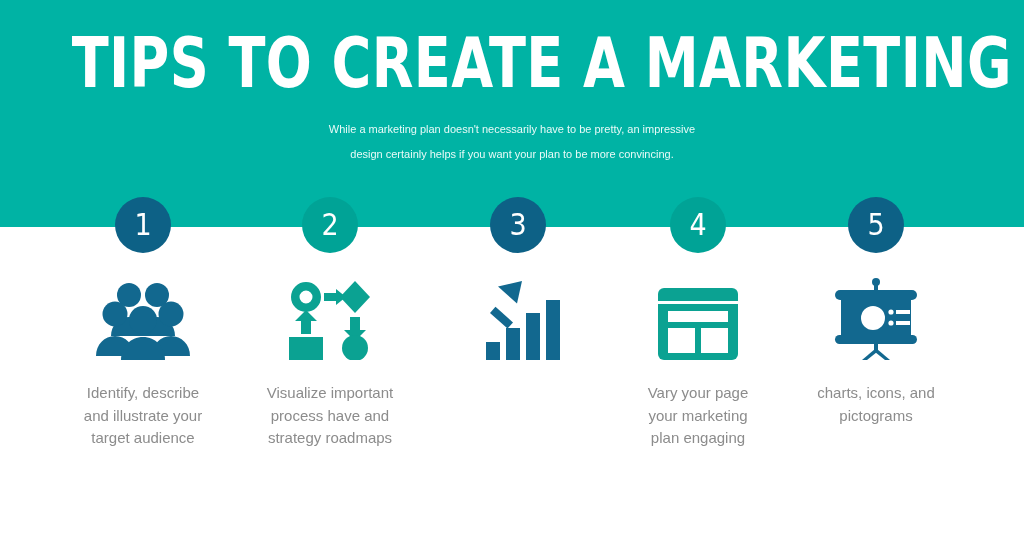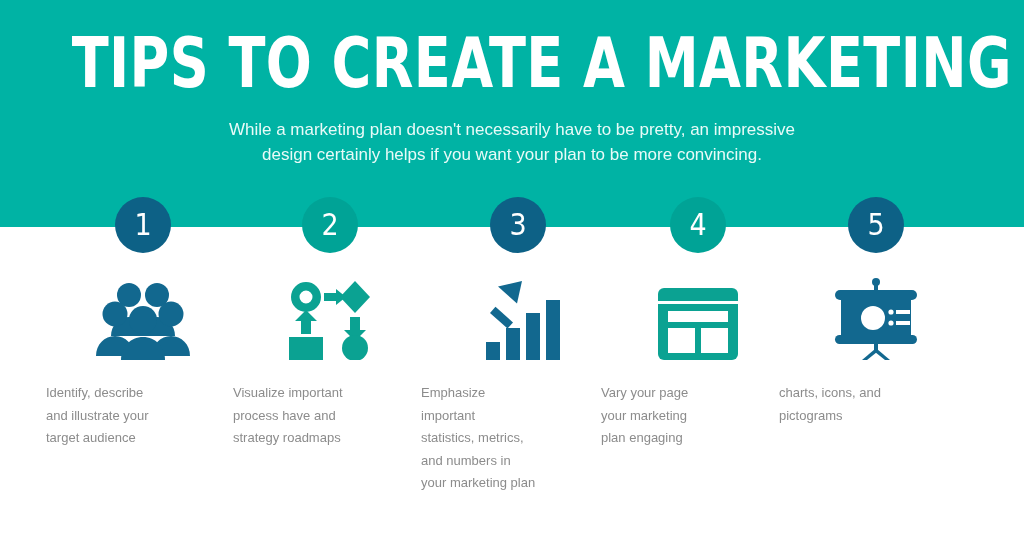--- a/index.html
+++ b/index.html
@@ -48,21 +48,21 @@
     white-space: nowrap;
   }
 
   .hero-subtitle {
     position: absolute;
     left: 162px;
     top: 117px;
     width: 700px;
     text-align: center;
     color: #e8fbf8;
-    font-size: 17px;
+    font-size: 11px;
     line-height: 25px;
     font-weight: 400;
   }
   .hero-subtitle span { display: block; }
 
   
   .columns {
     position: absolute;
     left: 0;
     top: 0;
@@ -114,23 +114,23 @@
     justify-content: center;
   }
   .icon-slot svg { display: block; }
 
   
   .caption {
     position: absolute;
     top: 382px;
     left: -2px;
     width: 194px;
-    text-align: left;
+    text-align: center;
     color: #8c8c8c;
-    font-size: 13px;
+    font-size: 15px;
     line-height: 22.5px;
     font-weight: 400;
   }
   .caption span { display: block; }
 </style>
 </head>
 <body>
 
 <div class="infographic">
 
@@ -208,27 +208,20 @@
             <path d="M20 33l5.5-6.2 17.5 15.6-5.5 6.2z"></path>
             <path d="M52 1L28 6.5l19 17z"></path>
 
             <rect x="16" y="62" width="14" height="18"></rect>
             <rect x="36" y="48" width="14" height="32"></rect>
             <rect x="56" y="33" width="14" height="47"></rect>
             <rect x="76" y="20" width="14" height="60"></rect>
           </g>
         </svg>
       </div>
-      <div class="caption">
-        <span>Emphasize</span>
-        <span>important</span>
-        <span>statistics, metrics,</span>
-        <span>and numbers in</span>
-        <span>your marketing plan</span>
-      </div>
     </div>
 
     <div class="col c3">
       <div class="badge teal">4</div>
       <div class="icon-slot">
         <svg width="96" height="78" viewBox="0 0 96 78">
           <g fill="#0ba292">
 
             <path d="M14 6h68a6 6 0 016 6v7H8v-7a6 6 0 016-6z"></path>
 

